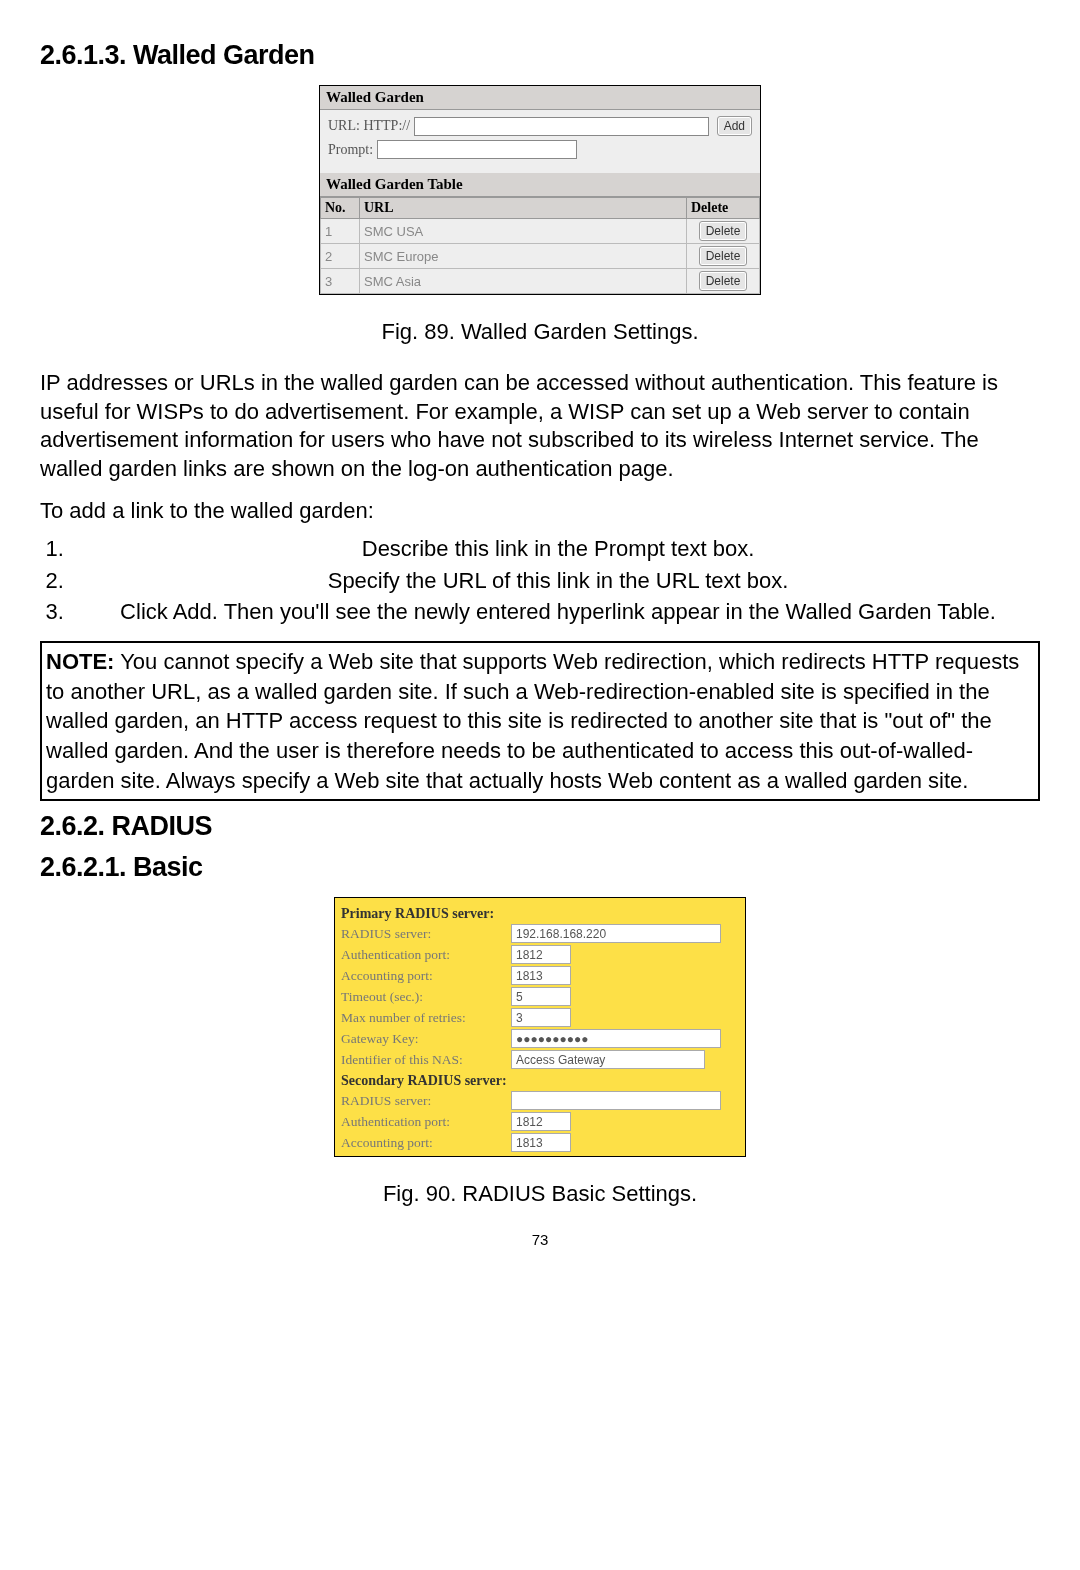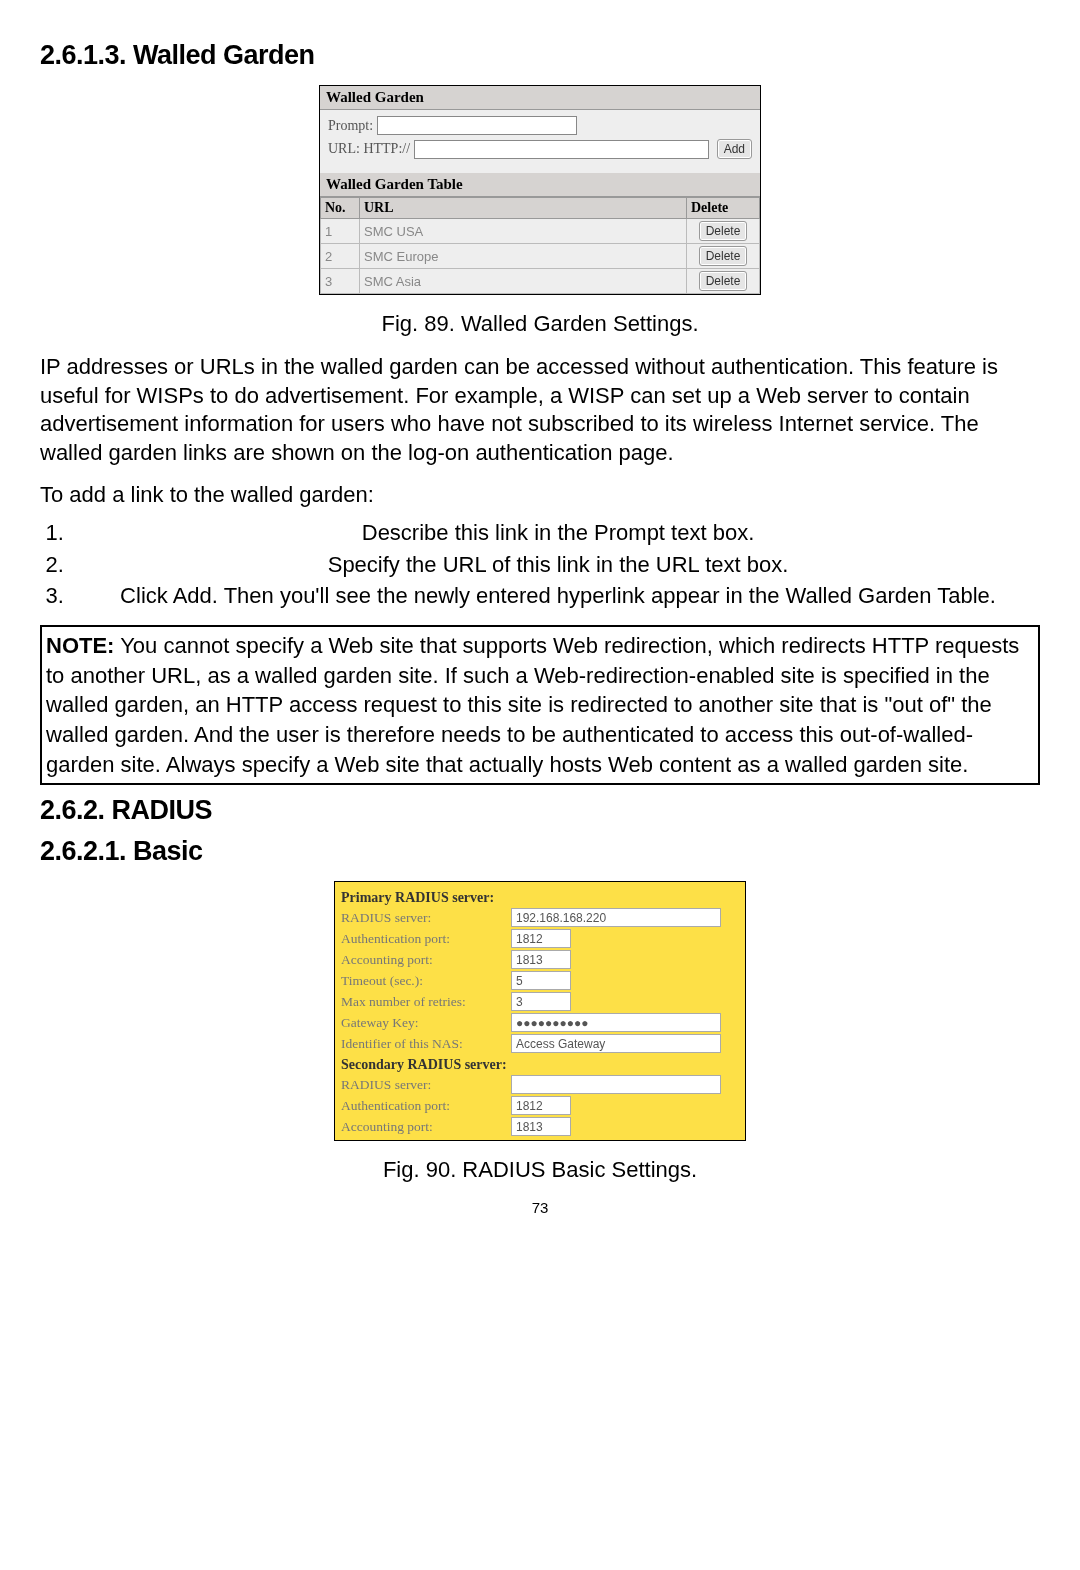--- a/index.html
+++ b/index.html
@@ -85,21 +85,21 @@
     color: #888;
     padding: 2px 4px;
     font-family: Arial, sans-serif;
     font-size: 13px;
   }
   table.wg-table td.no { width: 24px; text-align: left; }
   table.wg-table td.del { width: 64px; text-align: center; }
   .caption {
     text-align: center;
     font-size: 22px;
-    margin: 16px 0;
+    margin: 24px 0;
     color: #000;
   }
   p.body {
     font-size: 22px;
     line-height: 1.3;
     margin: 14px 0;
   }
   ol.steps {
     font-size: 22px;
     line-height: 1.35;
@@ -157,27 +157,27 @@
 </style>
 </head>
 <body>
 
 <h2>2.6.1.3. Walled Garden</h2>
 
 <div class="fig fig89">
   <div class="wg-header">Walled Garden</div>
   <div class="wg-inputs">
     <div class="wg-row">
-      <label>Prompt:</label>
-      <input class="wg-input" style="width: 200px;">
-    </div>
-    <div class="wg-row">
       <label>URL: HTTP://</label>
       <input class="wg-input" style="flex: 1 1 0%; margin-right: 8px;">
       <button class="btn">Add</button>
+    </div>
+    <div class="wg-row">
+      <label>Prompt:</label>
+      <input class="wg-input" style="width: 200px;">
     </div>
   </div>
   <div class="wg-tabhdr">Walled Garden Table</div>
   <table class="wg-table">
     <tbody>
         <tr>
       <th style="width:30px">No.</th>
       <th>URL</th>
       <th style="width:64px">Delete</th>
     </tr>
@@ -241,21 +241,21 @@
     <div class="radius-row">
         <span class="lbl">Max number of retries:</span>
         <input class="inp" style="width: 60px;" value="3">
       </div>
     <div class="radius-row">
         <span class="lbl">Gateway Key:</span>
         <input class="inp" style="width: 210px;" value="●●●●●●●●●●">
       </div>
     <div class="radius-row">
         <span class="lbl">Identifier of this NAS:</span>
-        <input class="inp" style="width: 210px;" value="Access Gateway">
+        <input class="inp" style="width: 194px;" value="Access Gateway">
       </div>
 
     <div class="grp">Secondary RADIUS server:</div>
     <div class="radius-row">
         <span class="lbl">RADIUS server:</span>
         <input class="inp" style="width: 210px;" value="">
       </div>
     <div class="radius-row">
         <span class="lbl">Authentication port:</span>
         <input class="inp" style="width: 60px;" value="1812">

